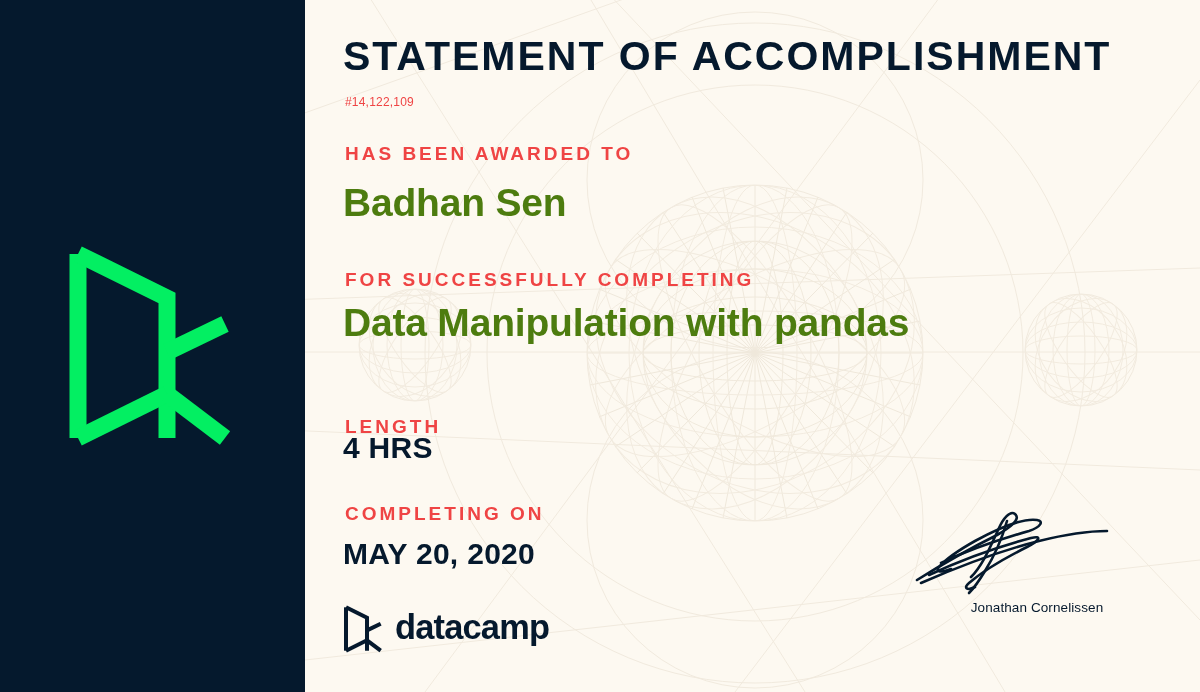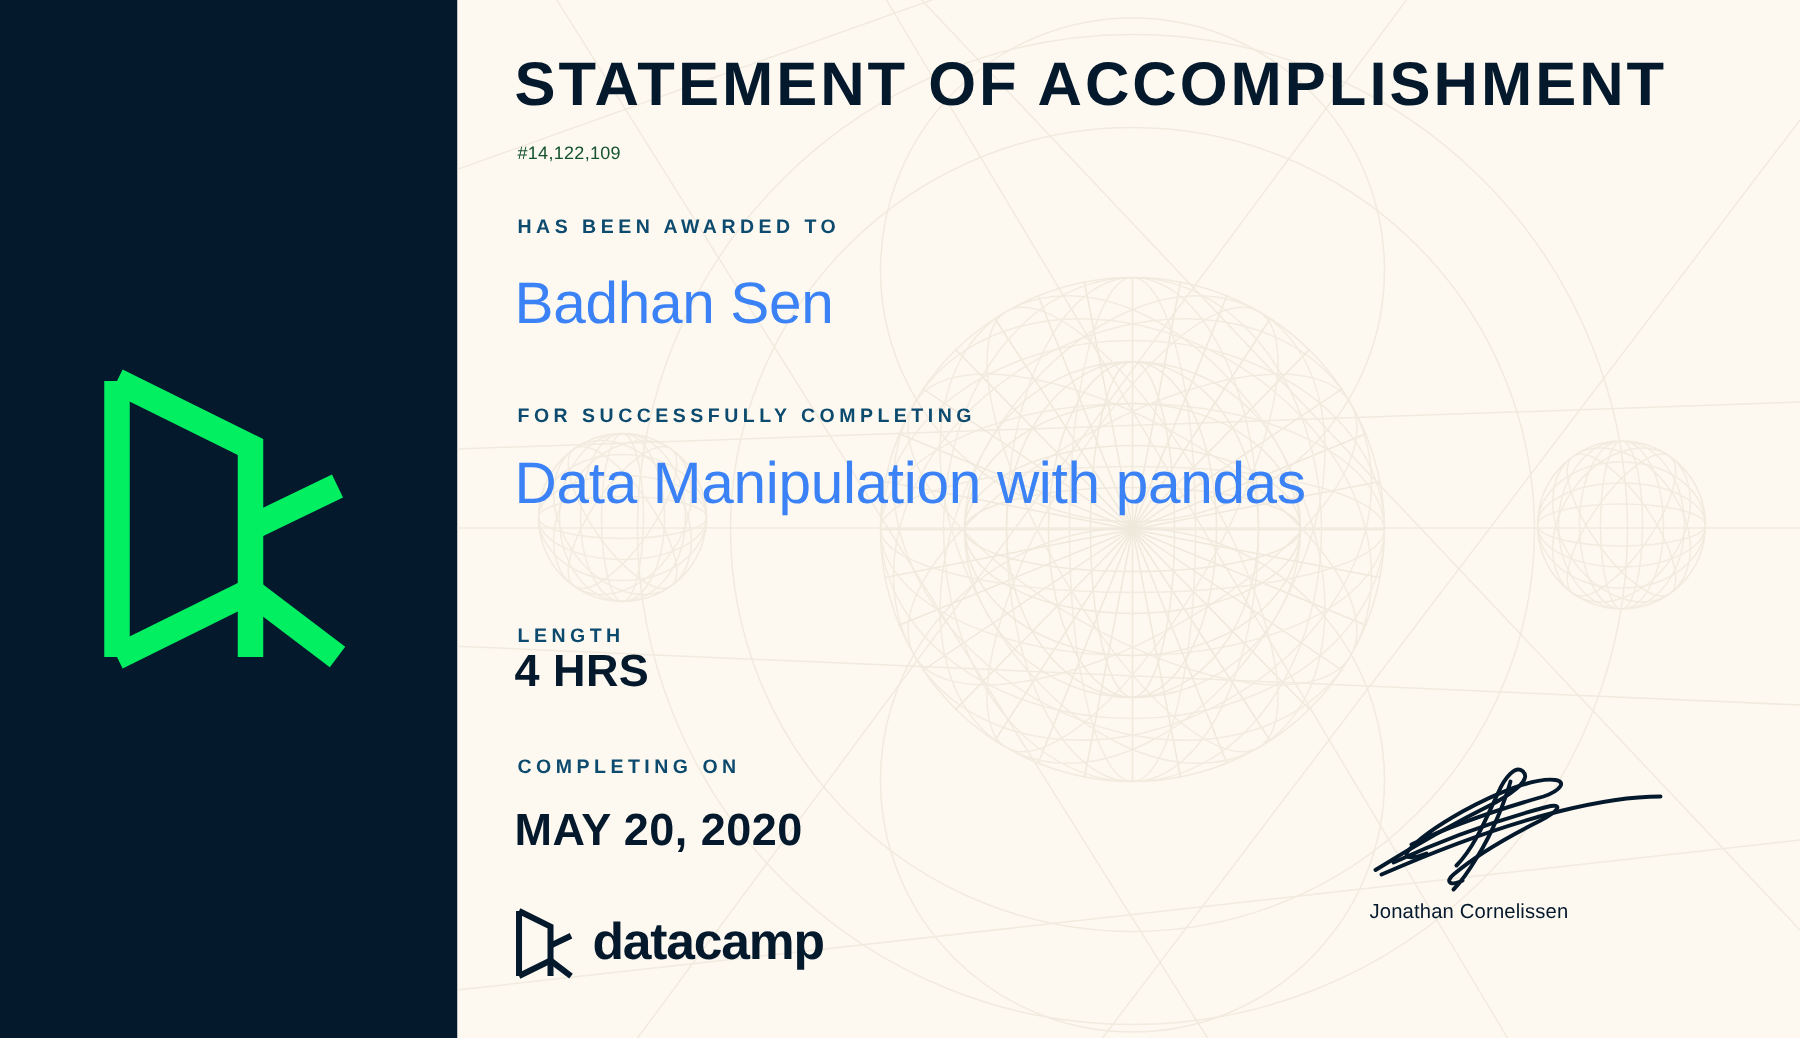--- a/index.html
+++ b/index.html
@@ -67,38 +67,38 @@
     color: #05192d;
     white-space: nowrap;
     line-height: 1;
   }
   .cert-id {
     position: absolute;
     left: 40px;
     top: 95px;
     font-size: 12px;
     letter-spacing: 0.2px;
-    color: #14532d;
+    color: #ef4444;
   }
   .eyebrow {
     position: absolute;
     left: 40px;
-    font-size: 13px;
+    font-size: 19px;
     font-weight: bold;
     letter-spacing: 3.0px;
-    color: #0c4a6e;
+    color: #ef4444;
     white-space: nowrap;
   }
   .value-big {
     position: absolute;
     left: 38px;
     font-size: 39px;
-    font-weight: normal;
+    font-weight: bold;
     letter-spacing: -0.2px;
-    color: #3b82f6;
+    color: #4d7c0f;
     white-space: nowrap;
     line-height: 1;
   }
   .value-med {
     position: absolute;
     left: 38px;
     font-size: 30px;
     font-weight: bold;
     letter-spacing: 0.3px;
     color: #05192d;
@@ -139,20 +139,21 @@
     width: 205px;
     height: 95px;
     margin-left: 10px;
   }
   .sig-name, .sig-role {
     font-size: 13.5px;
     color: #05192d;
     letter-spacing: 0.1px;
     line-height: 1.25;
     margin-left: 12px;
+    text-align: center;
   }
 </style>
 </head>
 <body>
 
 <div class="certificate">
 
   <div class="left-panel">
     <svg class="brand-mark-large" viewBox="0 0 166 212" xmlns="http://www.w3.org/2000/svg">
       <g fill="none" stroke="#03ef62" stroke-width="17" stroke-linejoin="miter" stroke-linecap="butt">

